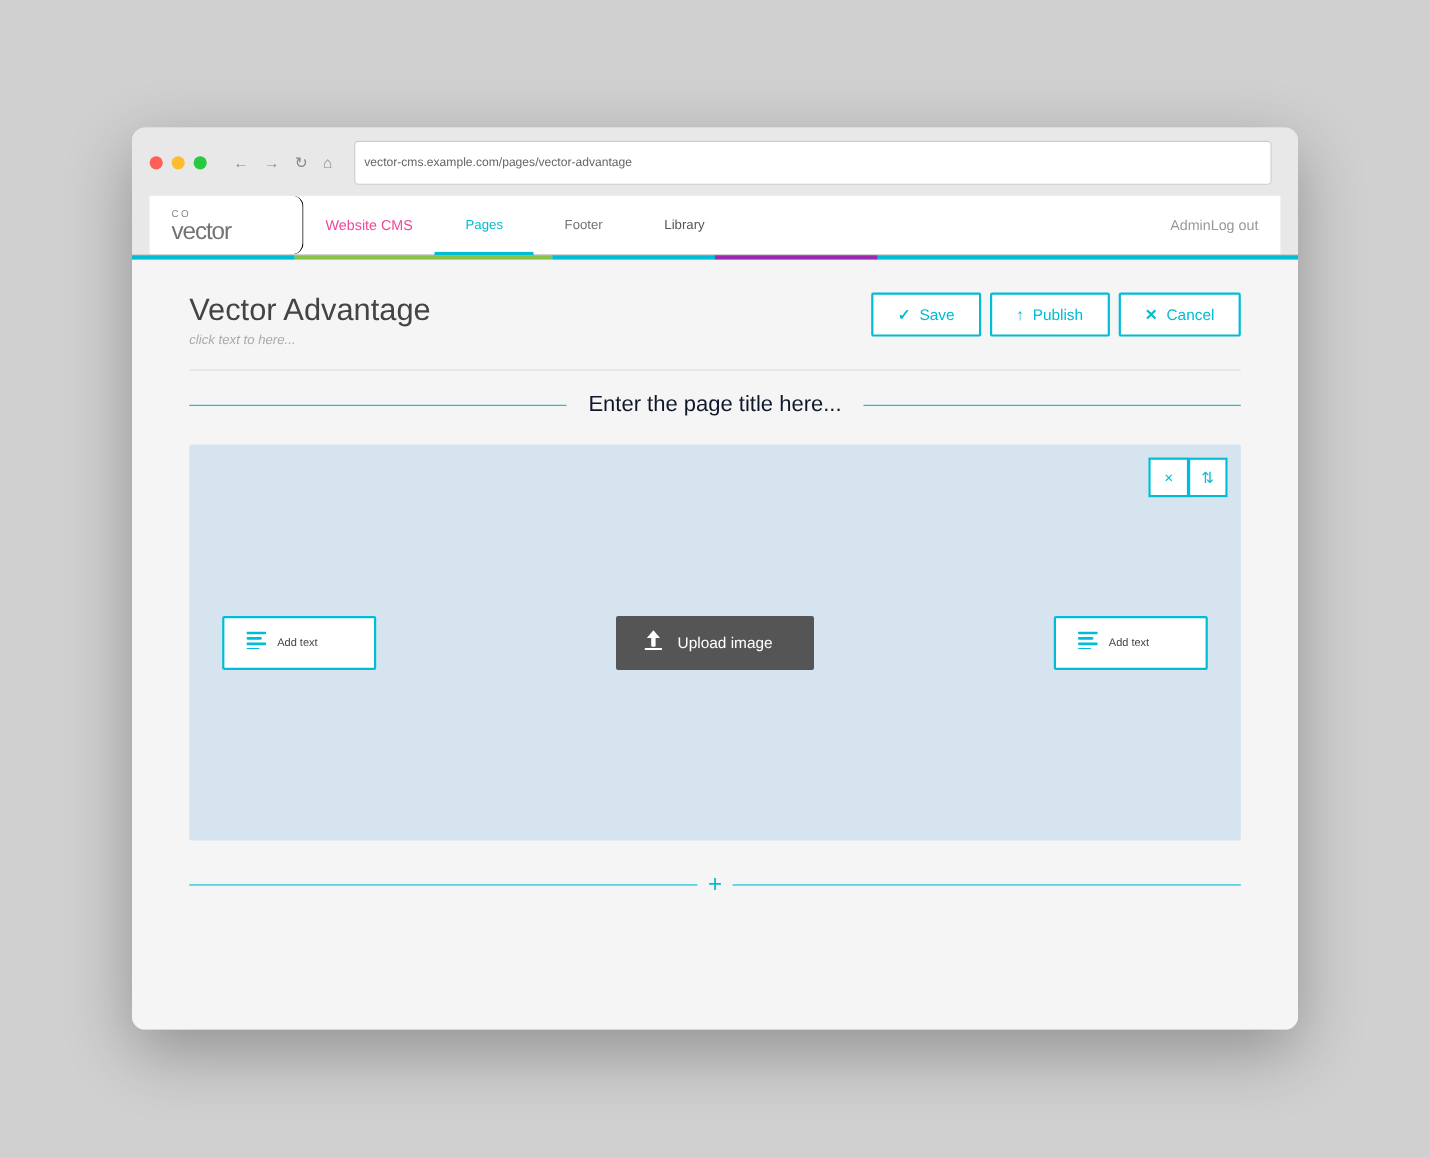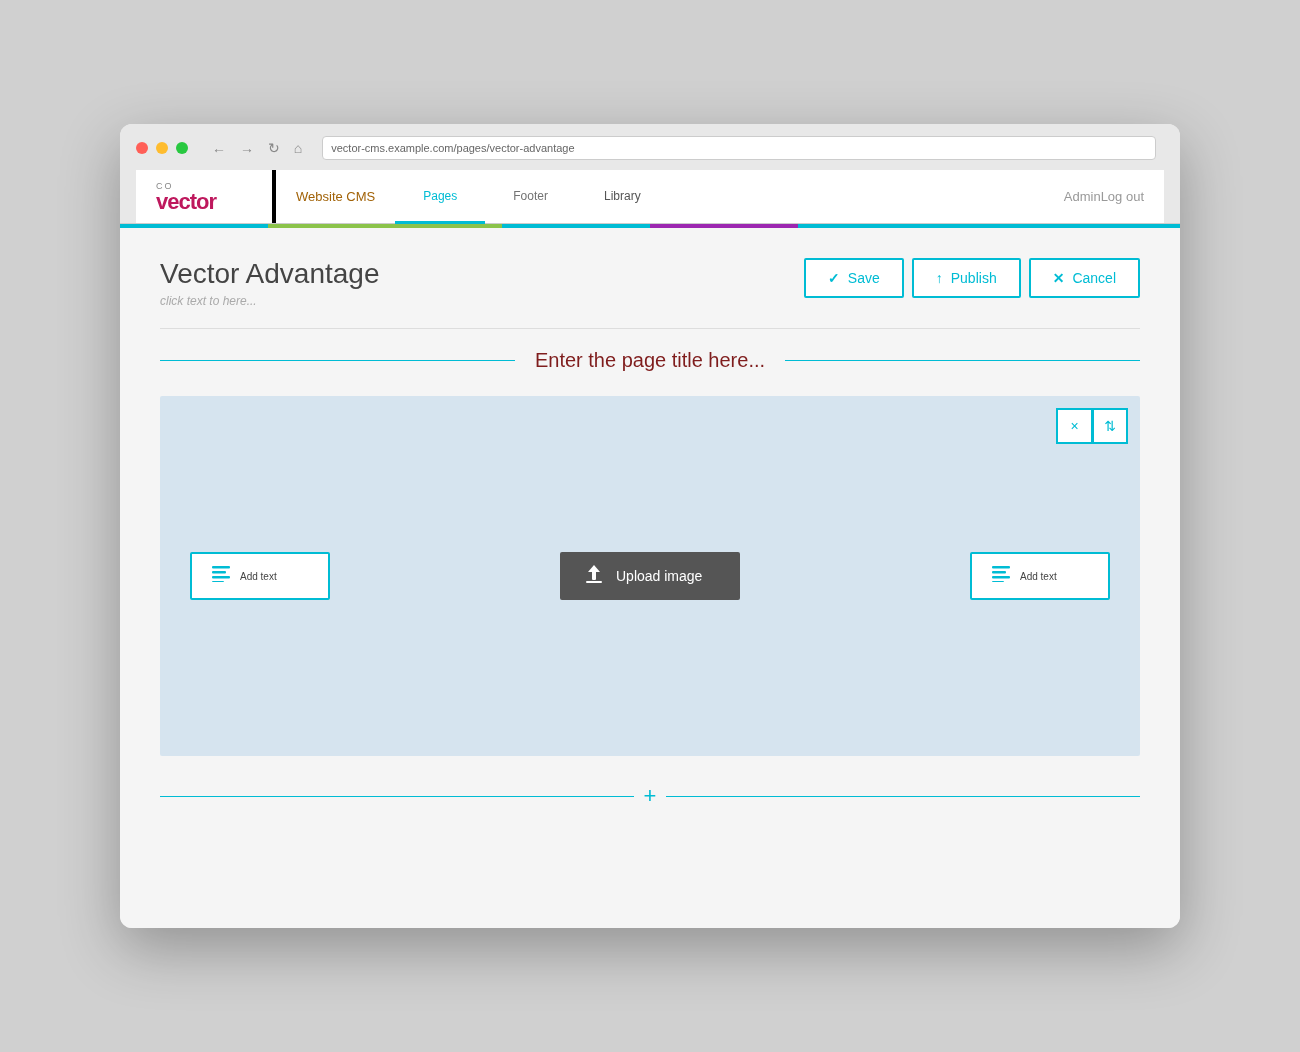--- a/index.html
+++ b/index.html
@@ -55,21 +55,21 @@
       background: none;
       border: none;
       color: #888;
       cursor: pointer;
       font-size: 14px;
       padding: 2px 4px;
     }
 
     .address-bar {
       flex: 1;
-      height: 24px;
+      height: 40px;
       background: white;
       border: 1px solid #ccc;
       border-radius: 4px;
       padding: 0 8px;
       font-size: 11px;
       color: #666;
       outline: none;
       margin: 0 8px;
     }
 
@@ -79,43 +79,44 @@
       display: flex;
       align-items: stretch;
       border-bottom: none;
       position: relative;
     }
 
     .logo-area {
       display: flex;
       align-items: center;
       padding: 0 20px;
-      border-right: 4px solid #000000;
+      border-right: 1px solid #000000;
       min-width: 140px;
+      border-radius: 10px;
     }
 
     .logo-text {
       font-size: 22px;
-      font-weight: 700;
-      color: #be185d;
+      font-weight: 400;
+      color: #737373;
       letter-spacing: -1px;
       line-height: 1;
     }
 
     .logo-top {
       font-size: 9px;
       color: #888;
       letter-spacing: 2px;
       text-transform: uppercase;
     }
 
     .nav-label {
       padding: 18px 20px;
       font-size: 13px;
-      color: #a16207;
+      color: #ec4899;
       display: flex;
       align-items: center;
       text-align: right;
     }
 
     .nav-tabs {
       display: flex;
       align-items: stretch;
     }
 
@@ -163,21 +164,21 @@
       display: flex;
     }
 
     .color-bar-segment {
       height: 4px;
     }
 
     
     .page-content {
       background: #f5f5f5;
-      padding: 30px 40px;
+      padding: 30px 52px;
       min-height: 700px;
     }
 
     .page-header {
       display: flex;
       align-items: flex-start;
       justify-content: space-between;
       margin-bottom: 20px;
     }
 
@@ -227,21 +228,21 @@
     }
 
     .title-line {
       flex: 1;
       height: 1px;
       background: #00bcd4;
     }
 
     .title-text-placeholder {
       padding: 0 20px;
-      color: #7f1d1d;
+      color: #0f172a;
       font-size: 20px;
     }
 
     
     .content-block {
       background: #d6e4ef;
       border-radius: 2px;
       padding: 30px;
       position: relative;
       min-height: 360px;

